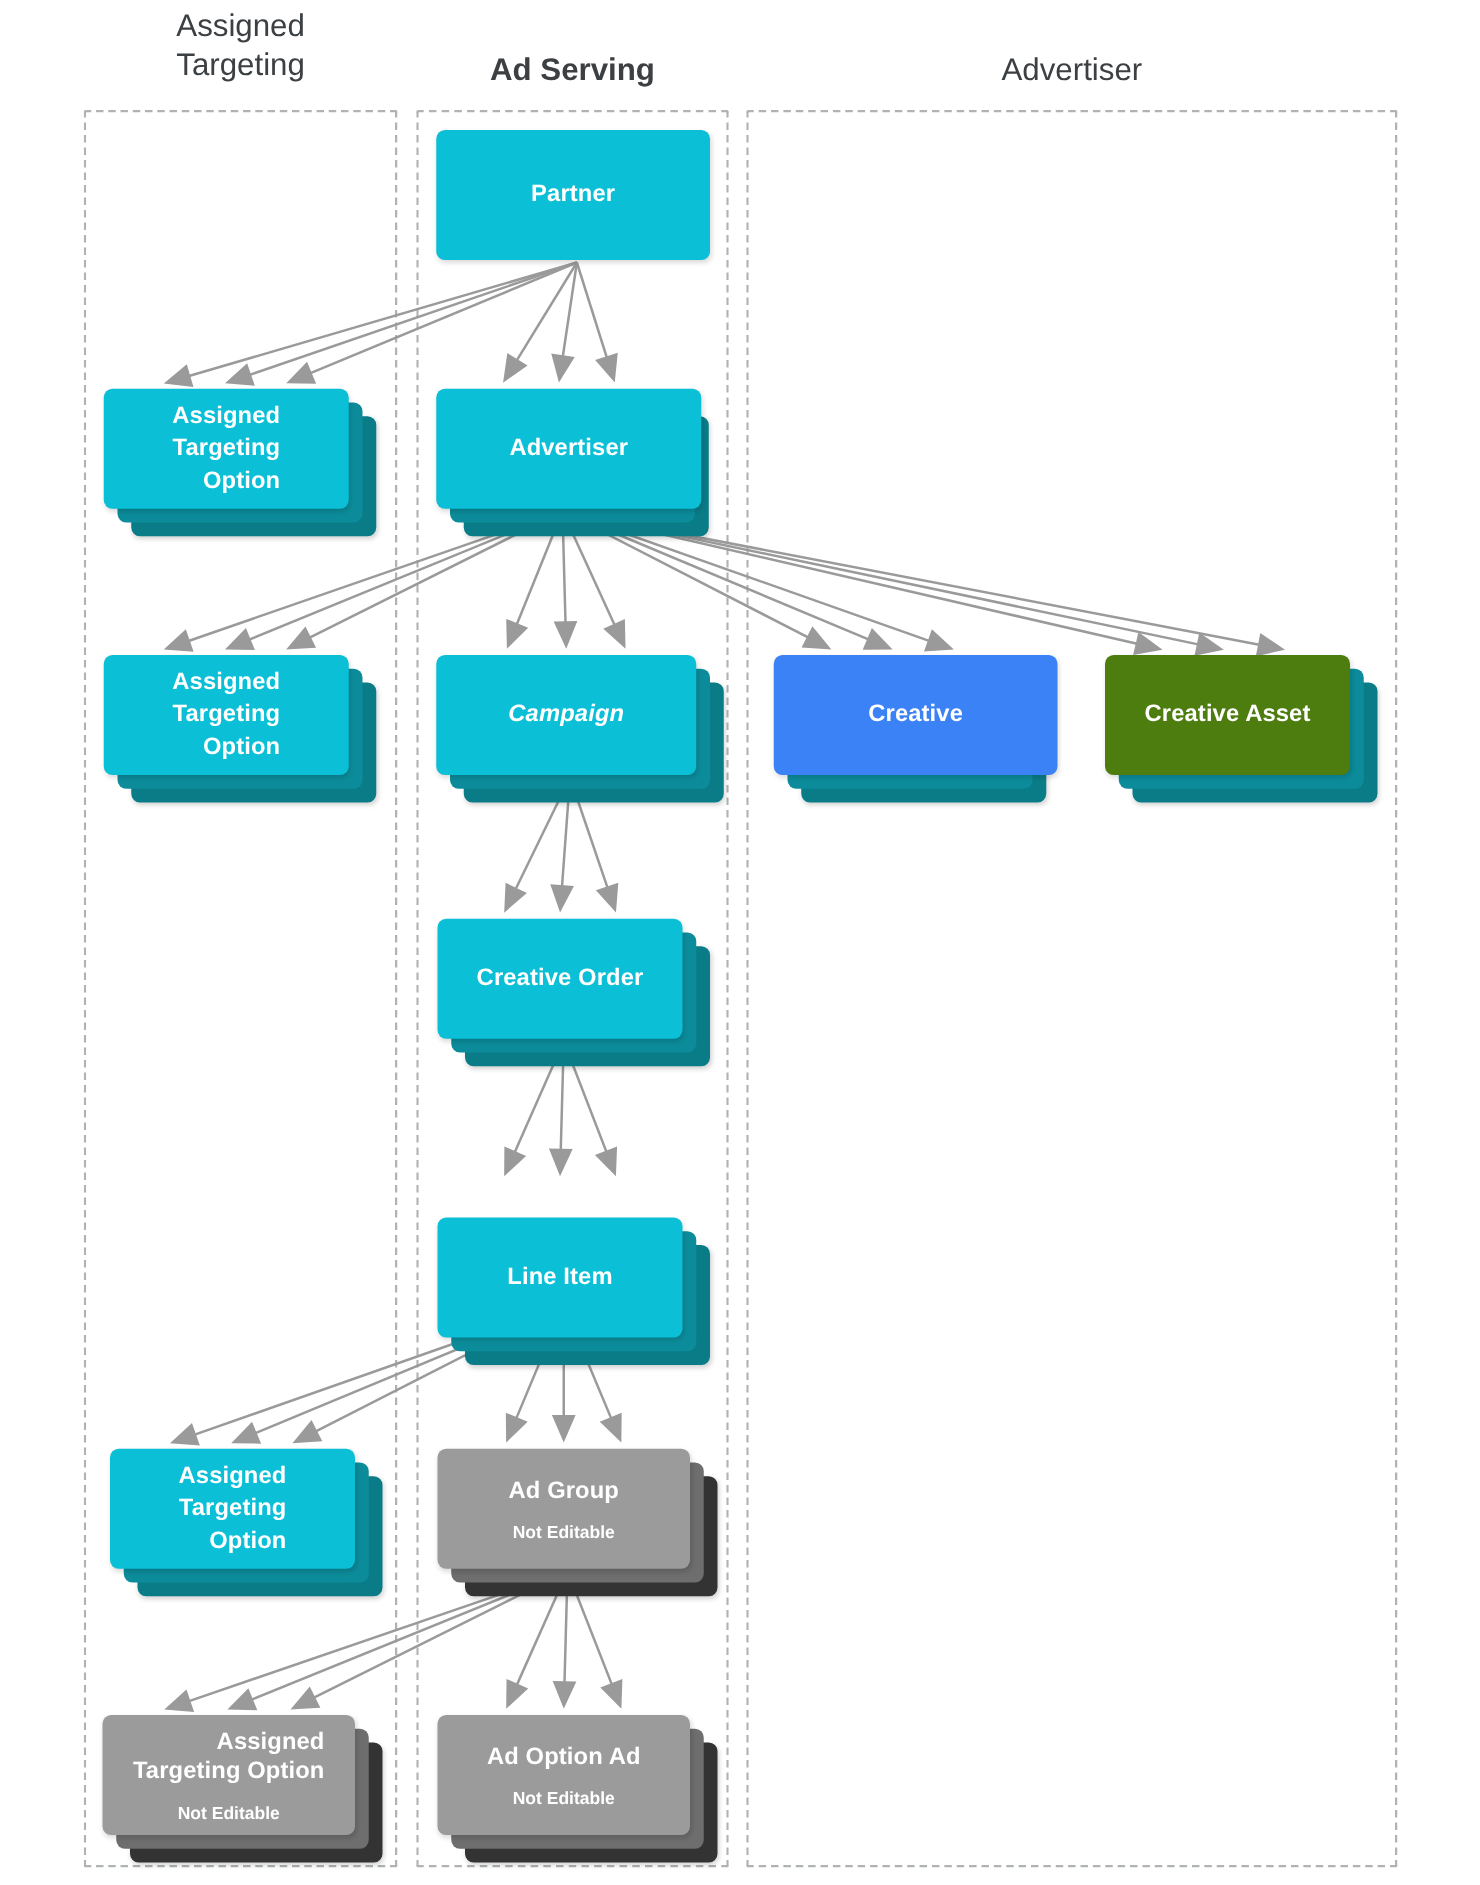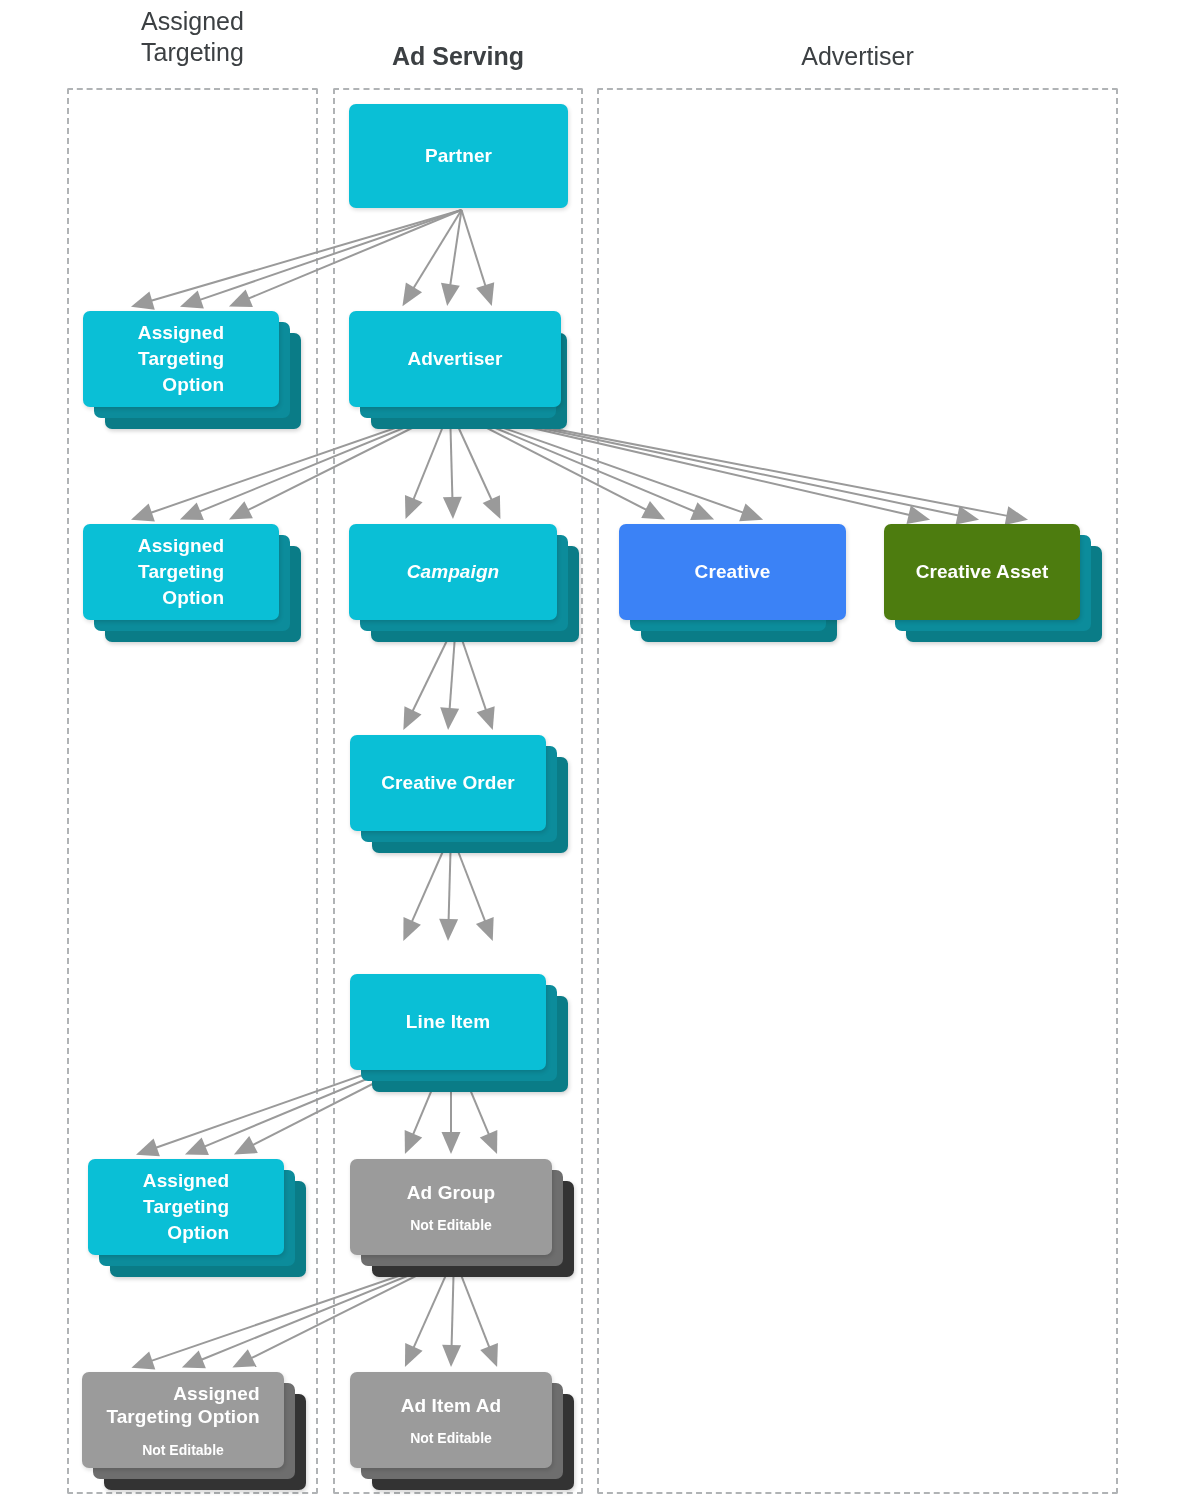--- a/index.html
+++ b/index.html
@@ -335,19 +335,19 @@
         <div class="face" style="width: 202px; height: 96px; background: rgb(155, 155, 155); color: rgb(255, 255, 255);">
           <div class="node-label">Assigned
 Targeting Option</div>
           <div class="node-sub">Not Editable</div>
         </div>
       </div>
       <div class="node has-sub" style="left: 350px; top: 1372px; width: 202px; height: 96px;">
         <div class="layer" style="left: 22px; top: 22px; width: 202px; height: 96px; background: rgb(51, 51, 51); box-shadow: rgba(0, 0, 0, 0.18) 1px 2px 4px;"></div>
         <div class="layer" style="left: 11px; top: 11px; width: 202px; height: 96px; background: rgb(110, 110, 110);"></div>
         <div class="face" style="width: 202px; height: 96px; background: rgb(155, 155, 155); color: rgb(255, 255, 255);">
-          <div class="node-label">Ad Item Ad</div>
+          <div class="node-label">Ad Option Ad</div>
           <div class="node-sub">Not Editable</div>
         </div>
       </div>
     </div>
 
 </div>
 
 </body></html>

